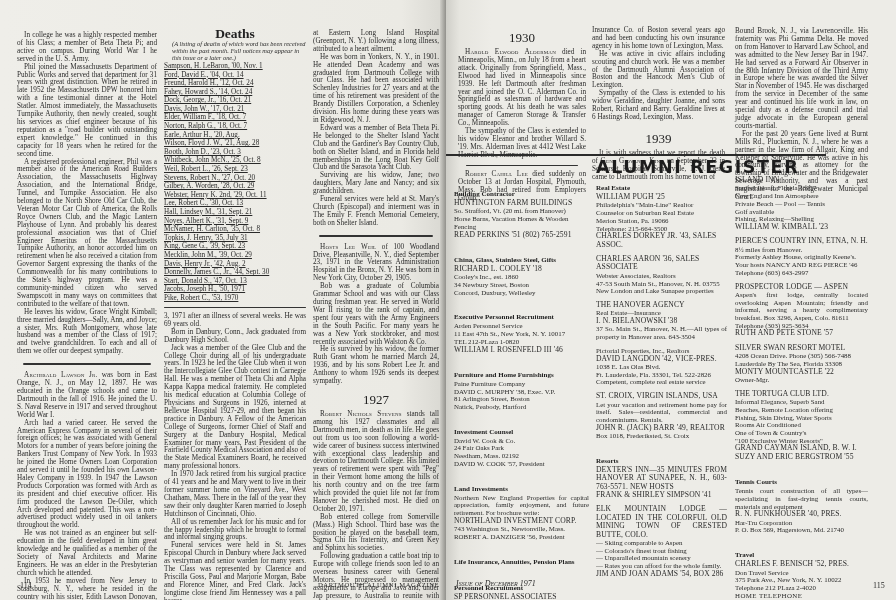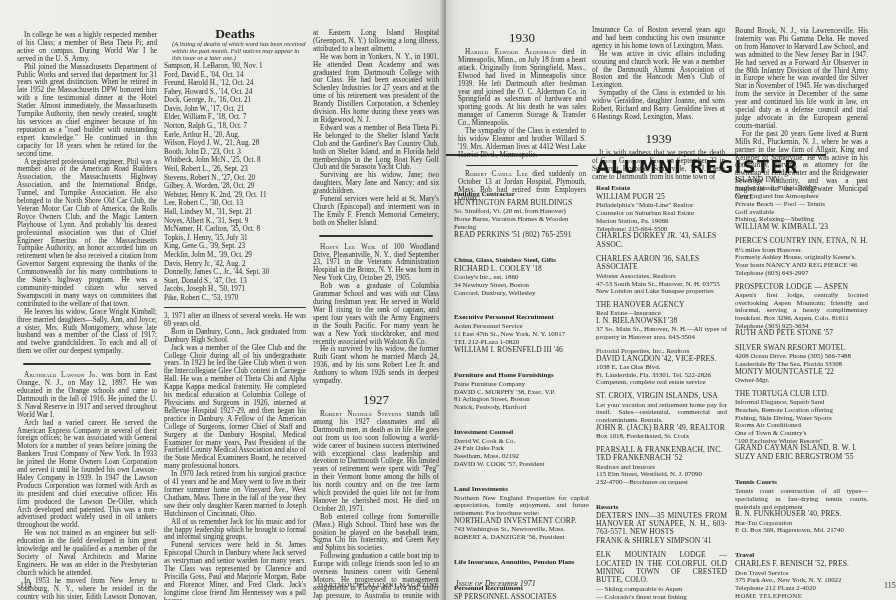--- a/index.html
+++ b/index.html
@@ -9,21 +9,21 @@
   .page-left { left: 0; width: 446px; background: linear-gradient(to right, #efeee9 0%, #ebeae4 90%, #d8d7d1 100%); }
   .page-right { left: 446px; width: 450px; background: linear-gradient(to right, #cfcec8 0%, #e6e5df 3%, #edece7 10%, #edece7 100%); }
   .gutter { position: absolute; left: 440px; top: 0; width: 14px; height: 600px; background: linear-gradient(to right, #d0cfc9, #8e8d88 45%, #6e6d69 50%, #a7a6a0 60%, #d6d5cf); }
   .col { position: absolute; font-size: 7.2px; line-height: 7.9px; text-align: justify; }
   .col p { text-indent: 7px; margin-bottom: 0; }
   .col p.noind { text-indent: 0; }
   .sc { font-variant: small-caps; letter-spacing: 0.2px; }
   h2.year { font-size: 13px; line-height: 15px; font-weight: normal; text-align: center; margin: 6px 0 4px; color: #222; }
   h2.deaths { font-size: 13.5px; font-weight: bold; text-align: center; margin: 0 0 2px; color: #222; }
   .deaths-note { font-style: italic; font-size: 6.4px; line-height: 7px; text-align: left; padding-left: 8px; margin-bottom: 1px; }
-  .deaths-list div { font-size: 7.2px; line-height: 8.6px; white-space: nowrap; }
+  .deaths-list div { font-size: 7.2px; line-height: 8.6px; white-space: nowrap; text-decoration: underline; }
   .rule { height: 2px; background: #333; margin: 7px 6px; border-radius: 1px; }
   .rule.thin { height: 1.5px; }
   .pageno { position: absolute; bottom: 10px; font-size: 8px; text-align: right; }
   .footer { position: absolute; bottom: 12px; font-size: 6.6px; letter-spacing: 0.6px; }
   .reg-head { position: absolute; left: 596px; top: 157px; font-family: "DejaVu Sans", "Liberation Sans", sans-serif; font-weight: bold; font-size: 17.5px; letter-spacing: 1.6px; color: #1c1c1c; }
   .reg-rule { position: absolute; left: 446px; top: 154px; width: 380px; height: 2px; background: #2b2b2b; }
   .cat { font-family: "Liberation Serif", serif; font-weight: bold; font-size: 7px; line-height: 9px; margin-top: 17px; color: #222; }
   .cat:first-child { margin-top: 8px; }
   .entry { margin-bottom: 6px; }
   .entry div { font-size: 6.9px; line-height: 7.7px; text-align: left; }
@@ -235,27 +235,20 @@
         <div>1038 E. Las Olas Blvd.</div>
         <div>Ft. Lauderdale, Fla. 33301, Tel. 522-2826</div>
         <div>Competent, complete real estate service</div>
       </div>
       <div class="entry">
         <div class="big">ST. CROIX, VIRGIN ISLANDS, USA</div>
         <div class="just">Let your vacation and retirement home pay for itself. Sales—residential, commercial and condominiums. Rentals.</div>
         <div class="big">JOHN R. (JACK) BARR '49, Realtor</div>
         <div>Box 1018, Frederiksted, St. Croix</div>
       </div>
-      <div class="entry">
-        <div class="big">PEARSALL &amp; FRANKENBACH, INC.</div>
-        <div class="big">TED FRANKENBACH '52</div>
-        <div>Realtors and Insurors</div>
-        <div>115 Elm Street, Westfield, N. J. 07090</div>
-        <div>232-4700—Brochures on request</div>
-      </div>
       <div class="cat">Resorts</div>
       <div class="entry">
         <div class="big just">DEXTER'S INN—35 minutes from Hanover at Sunapee, N. H., 603-763-5571. New Hosts</div>
         <div class="big">FRANK &amp; SHIRLEY SIMPSON '41</div>
       </div>
       <div class="entry">
         <div class="big just">ELK MOUNTAIN LODGE — Located in the colorful old mining town of Crested Butte, Colo.</div>
         <div>— Skiing comparable to Aspen</div>
         <div>— Colorado's finest trout fishing</div>
         <div>— Unparalleled mountain scenery</div>
@@ -321,17 +314,17 @@
         <div>516 MAnhasset 7-4677</div>
       </div>
       <div class="entry">
         <div class="big">CHARLES POWER '40, President</div>
       </div>
     </div>
 
   <div class="pageno issue" style="left:10px; bottom:12px;">
     <span style="font-variant: small-caps; font-style: italic;">Issue of December 1971</span>
   </div>
-  <div class="pageno" style="left:438px;">115</div>
+  <div class="pageno" style="left:427px;">115</div>
 </div>
 
 <div class="reg-rule"></div>
 <div class="reg-head">ALUMNI REGISTER</div>
 
 </body></html>

